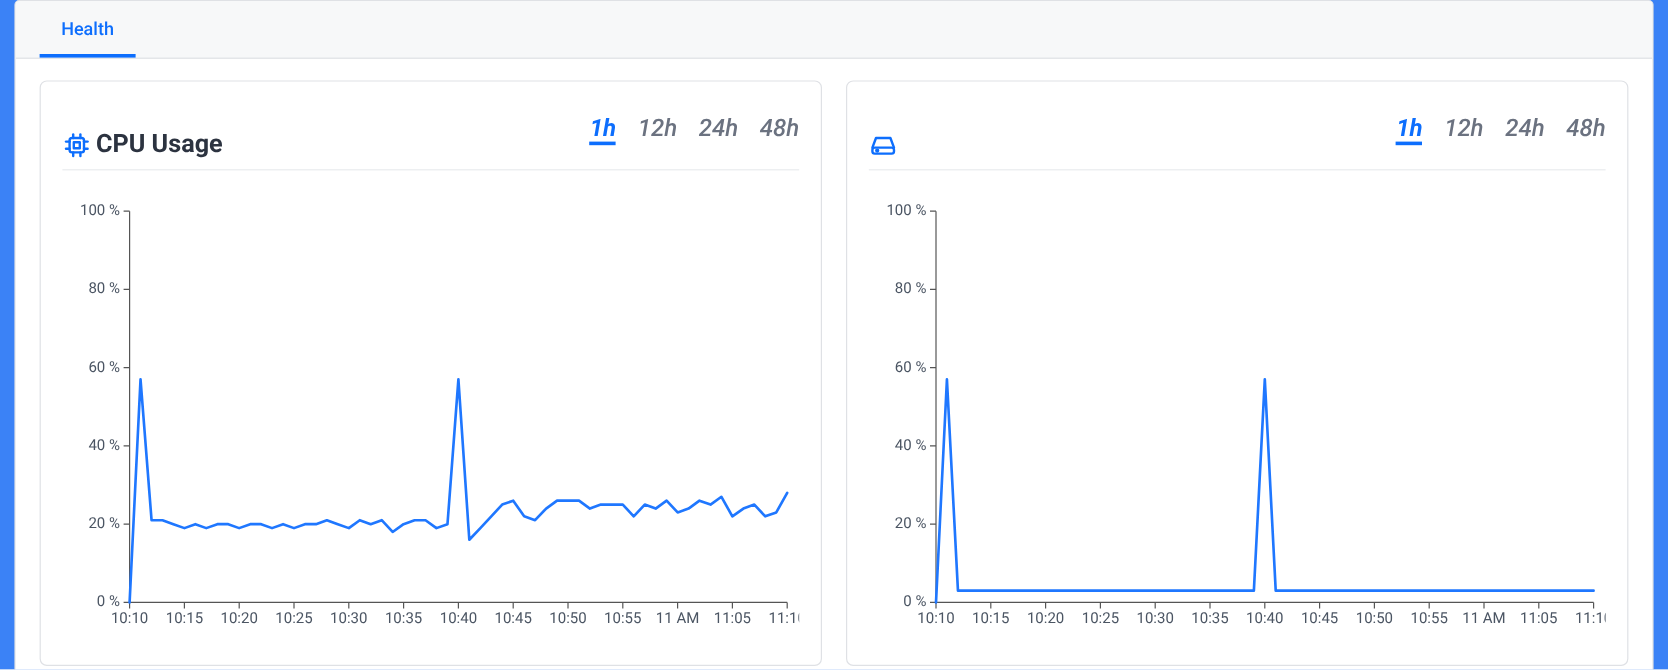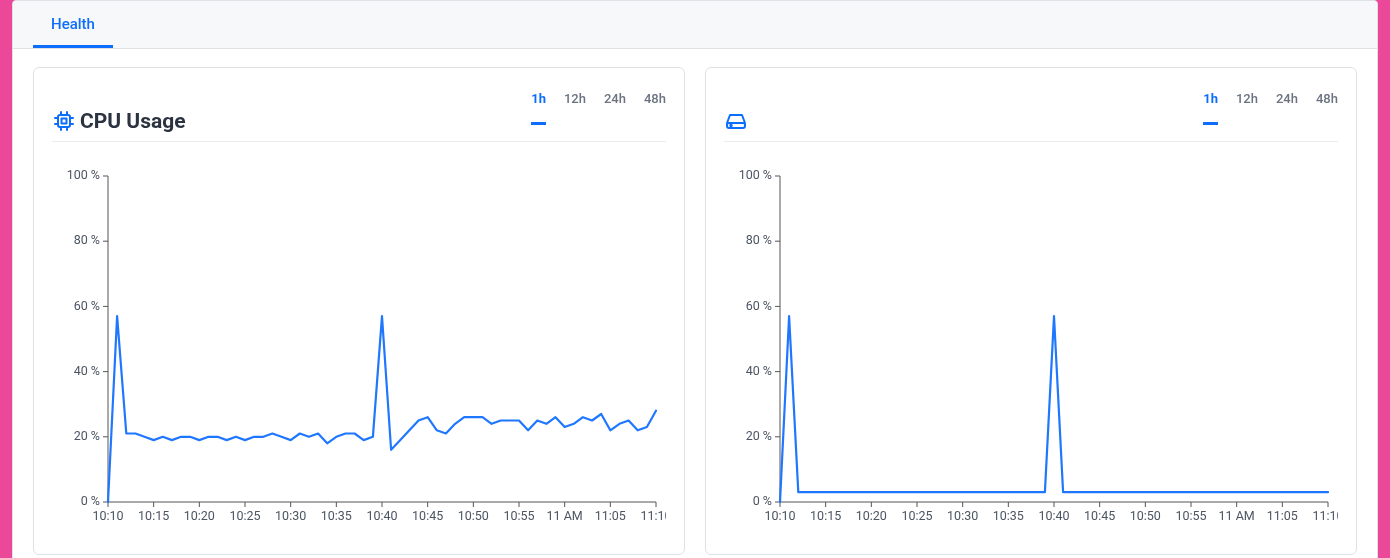--- a/index.html
+++ b/index.html
@@ -5,21 +5,21 @@
   * { box-sizing: border-box; }
   body {
     margin: 0;
     font-family: -apple-system, BlinkMacSystemFont, "Segoe UI", Roboto, "Helvetica Neue", Arial, sans-serif;
     background: #f5f6f7;
     color: #333;
   }
   .page {
     width: 1390px;
     height: 558px;
-    background: #ec4899;
+    background: #3b82f6;
     padding: 0;
   }
   .panel {
     margin: 0 12px;
     background: #fff;
     border: 1px solid #dfe1e5;
     border-radius: 4px;
     overflow: hidden;
   }
   .tabbar {
@@ -70,26 +70,27 @@
     font-size: 21px;
     font-weight: 700;
     color: #2c3340;
   }
   .icon-svg { display: block; }
   .ranges {
     display: flex;
     gap: 18px;
   }
   .range {
-    font-size: 13px;
+    font-size: 20px;
     color: #6b7280;
     cursor: pointer;
-    padding-bottom: 16px;
+    padding-bottom: 0;
     border-bottom: 3px solid transparent;
     font-weight: 500;
+    font-style: italic;
   }
   .range.active {
     color: #0d6efd;
     border-bottom-color: #0d6efd;
     font-weight: 700;
   }
   .chart-area {
     position: relative;
     height: 370px;
     margin-top: 24px;

